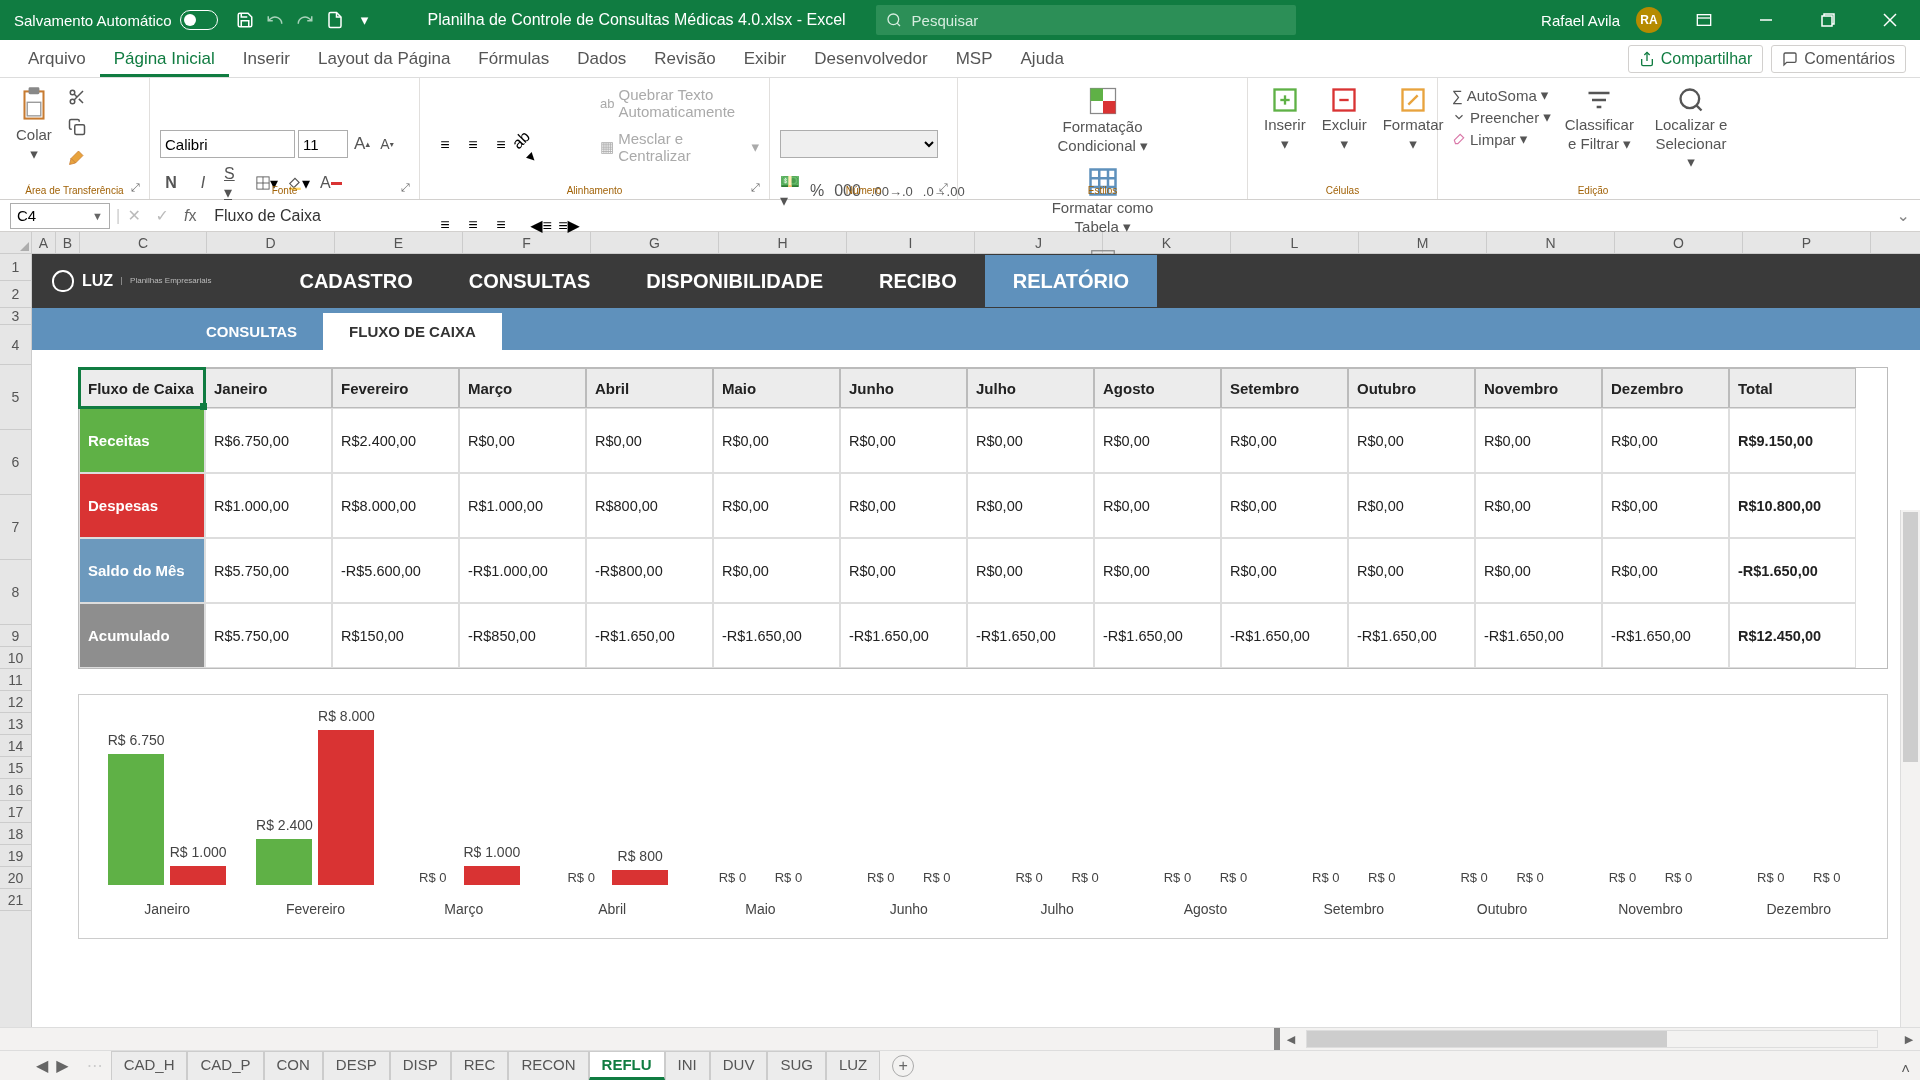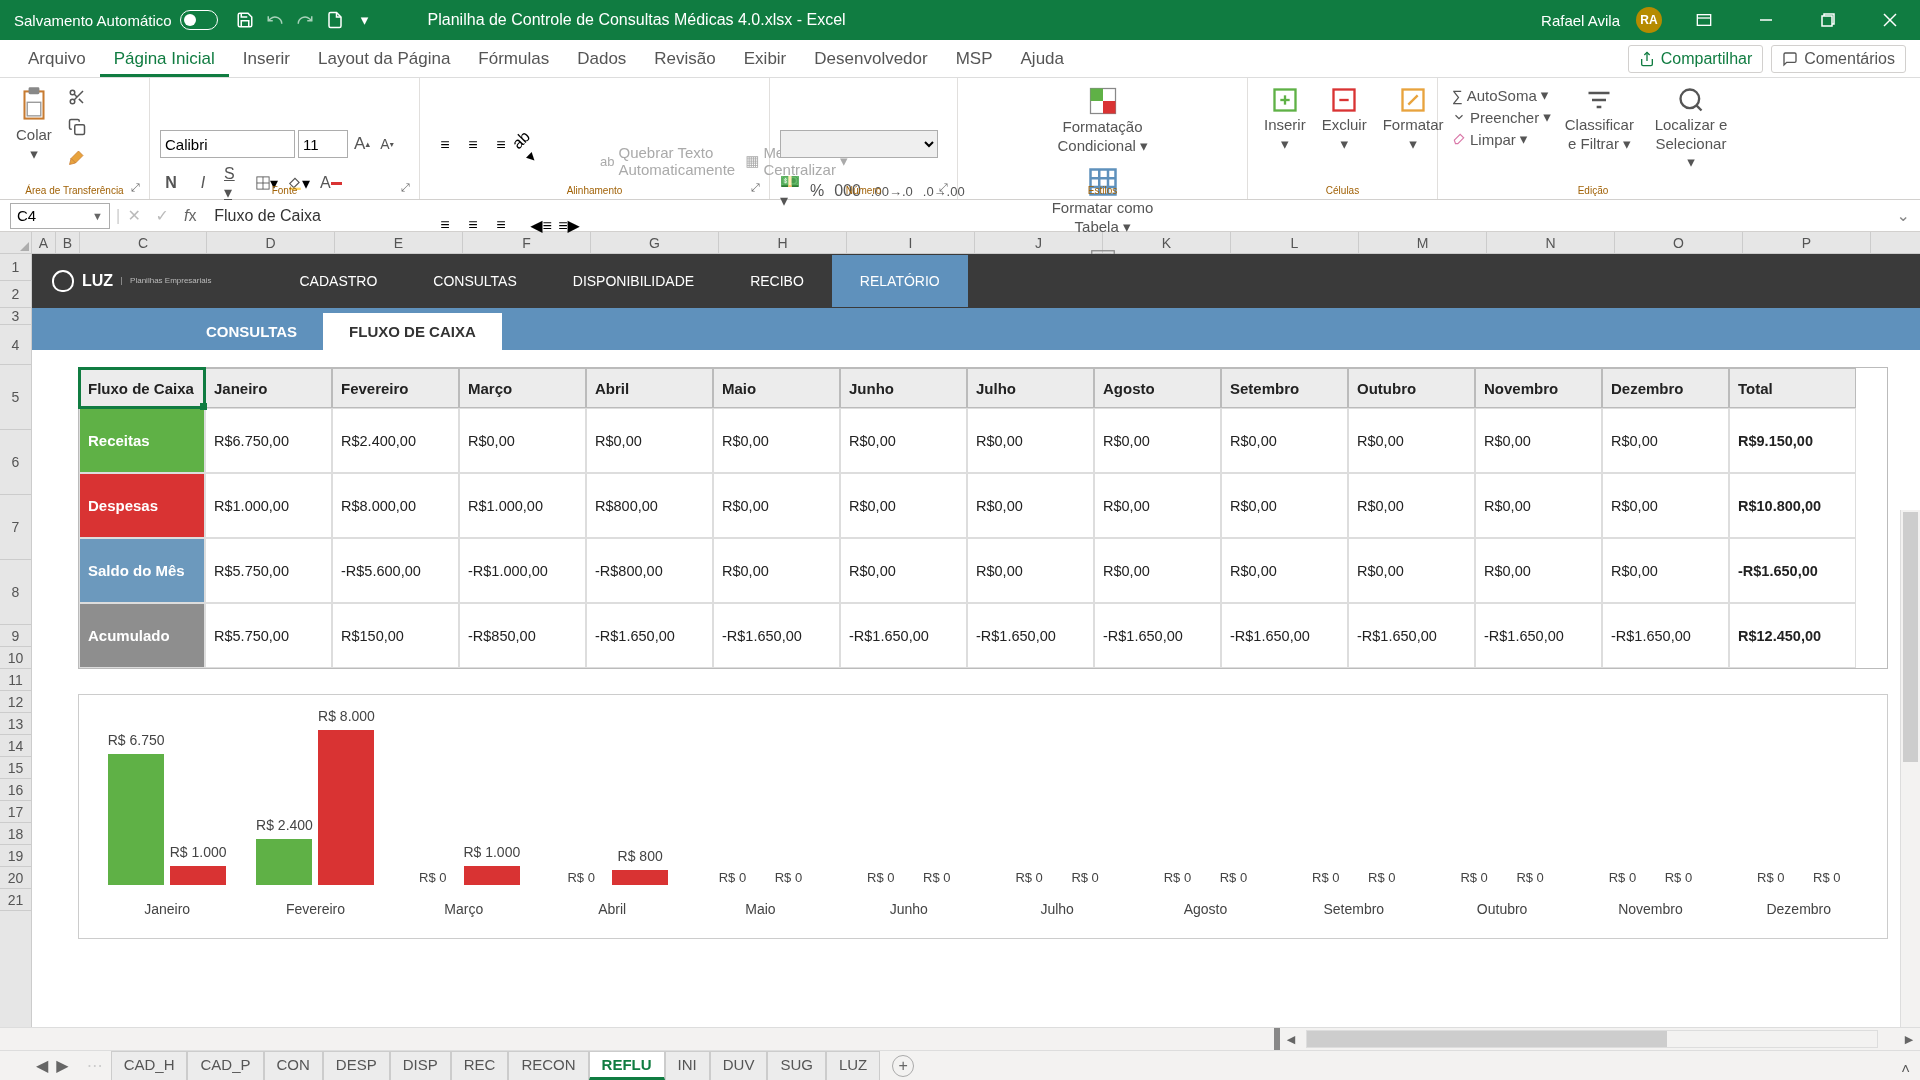--- a/index.html
+++ b/index.html
@@ -57,21 +57,21 @@
 
 .grid-area { display: flex; height: calc(1080px - 40px - 38px - 122px - 32px - 22px - 30px - 23px); position:relative;}
 .row-headers{width:32px; background:#e6e6e6; display:flex; flex-direction:column; border-right:1px solid #ccc;}
 .row-head{border-bottom:1px solid #ccc; text-align:center; font-size:14px; color:#555; display:flex; align-items:center; justify-content:center;}
 .sheet{flex:1; position:relative; background:#fff;}
 
 
 .nav-bar{position:absolute; left:0; top:0; right:0; height:54px; background:#3a3a3a; display:flex; align-items:center; padding-left:20px; gap:0;}
 .logo{display:flex; align-items:center; gap:8px; color:#fff; margin-right:60px;}
 .logo-bulb{width:22px; height:22px; border:2px solid #fff; border-radius:50% 50% 45% 45%; position:relative;}
-.nav-item{color:#fff; font-weight:400; font-size:14px; padding:0 28px; height:52px; display:flex; align-items:center;}
+.nav-item{color:#fff; font-weight:700; font-size:20px; padding:0 28px; height:52px; display:flex; align-items:center;}
 .nav-item.active{background:#5f91bc;}
 
 .sub-tabs{position:absolute; left:0; top:54px; right:0; height:42px; background:#5f91bc; display:flex; align-items:flex-end;}
 .sub-tab{color:#fff; font-weight:600; font-size:15px; padding:10px 26px;}
 .sub-tab.active{background:#fff; color:#333; border-radius:0;}
 
 .data-table{position:absolute; left:46px; top:113px; right:32px; border:1px solid #bbb;}
 .dt-row{display:flex; height:40px;}
 .dt-header .dt-cell{background:#ececec; font-weight:600; font-size:15px; border:1px solid #bbb;}
 .dt-cell{flex:0 0 127px; border:1px solid #ddd; padding:0 8px; display:flex; align-items:center; font-size:14.5px; color:#222;}
@@ -143,20 +143,27 @@
       </svg>
     </div>
   <div class="qa-btn">
       <svg width="18" height="18" viewBox="0 0 24 24" fill="none" stroke="#fff" stroke-width="2">
         <path d="M14 2H6a2 2 0 0 0-2 2v16a2 2 0 0 0 2 2h12a2 2 0 0 0 2-2V8z"></path>
         <polyline points="14 2 14 8 20 8"></polyline>
       </svg>
     </div>
   <div class="qa-btn" style="color:#fff;">▾</div>
   <span class="title-text">Planilha de Controle de Consultas Médicas 4.0.xlsx  -  Excel</span>
+  <div class="search-box">
+    <svg width="16" height="16" viewBox="0 0 24 24" fill="none" stroke="#d6eddf" stroke-width="2">
+        <circle cx="11" cy="11" r="8"></circle>
+        <line x1="21" y1="21" x2="16.65" y2="16.65"></line>
+      </svg>
+    <span style="color:#d6eddf;">Pesquisar</span>
+  </div>
   <div class="title-right">
     <span style="margin-right:4px;">Rafael Avila</span>
     <div class="user-badge">
         <span>RA</span>
       </div>
     <div class="win-btn">
         <svg width="16" height="14" viewBox="0 0 24 20" fill="none" stroke="#fff" stroke-width="2">
           <rect x="2" y="2" width="20" height="16"></rect>
           <line x1="2" y1="7" x2="22" y2="7"></line>
         </svg>
@@ -297,21 +304,21 @@
         </div>
         <div class="mini-row" style="gap:6px;">
           <span class="small-btn">≡</span>
           <span class="small-btn">≡</span>
           <span class="small-btn">≡</span>
           <span style="width:6px;"></span>
           <span class="small-btn">◀≡</span>
           <span class="small-btn">≡▶</span>
         </div>
       </div>
-      <div style="display:flex; gap:10px; padding:4px 0 4px 12px;">
+      <div style="display:flex; flex-direction:column; gap:10px; padding:4px 0 4px 12px;">
         <div class="btn-text disabled">
             <span style="font-size:13px;">ab</span>
             <span>Quebrar Texto Automaticamente</span>
           </div>
         <div class="btn-text disabled"><span>▦</span><span>Mesclar e Centralizar</span> ▾</div>
       </div>
     </div>
     <div class="ribbon-group-label">Alinhamento</div>
     <div class="dialog-launcher">⤢</div>
   </div>

